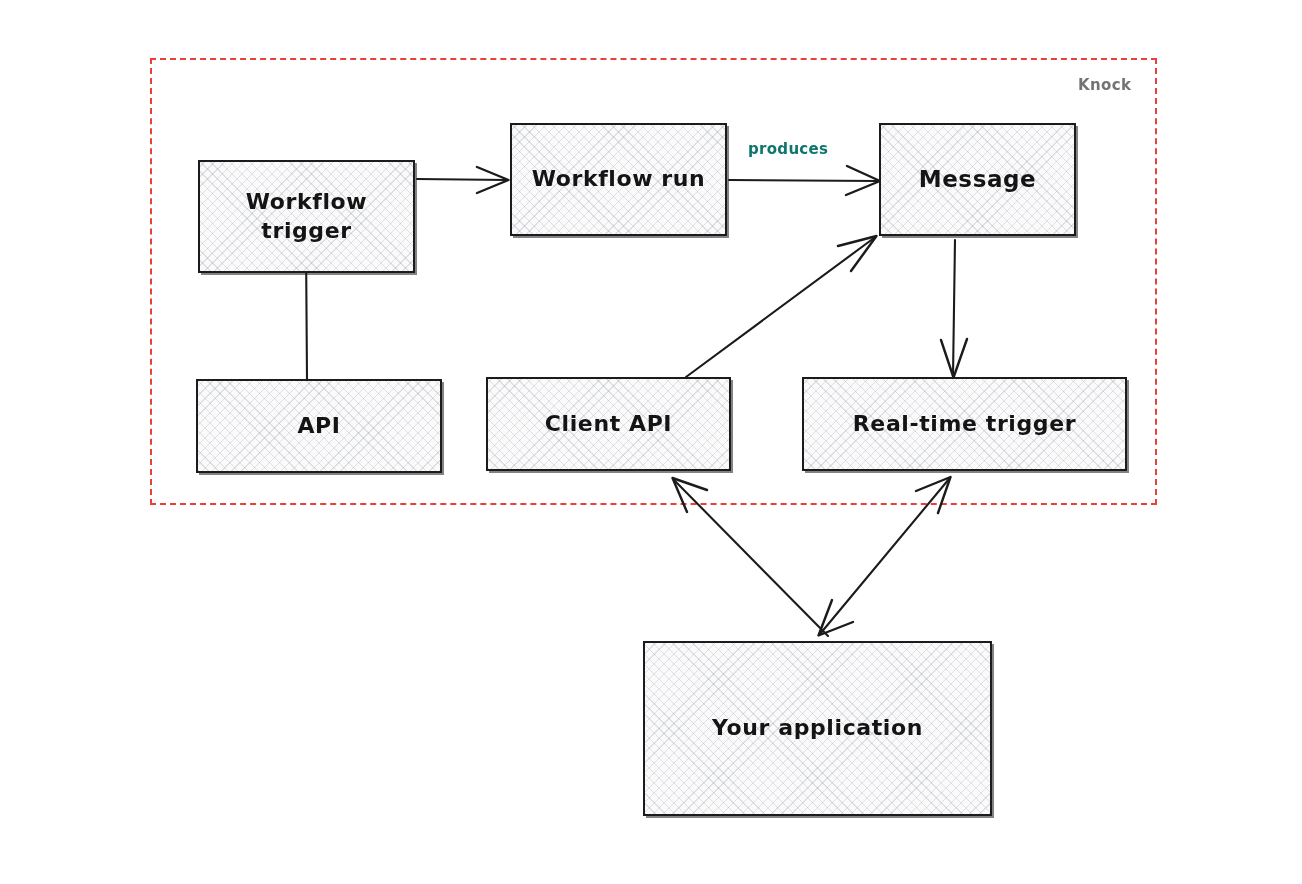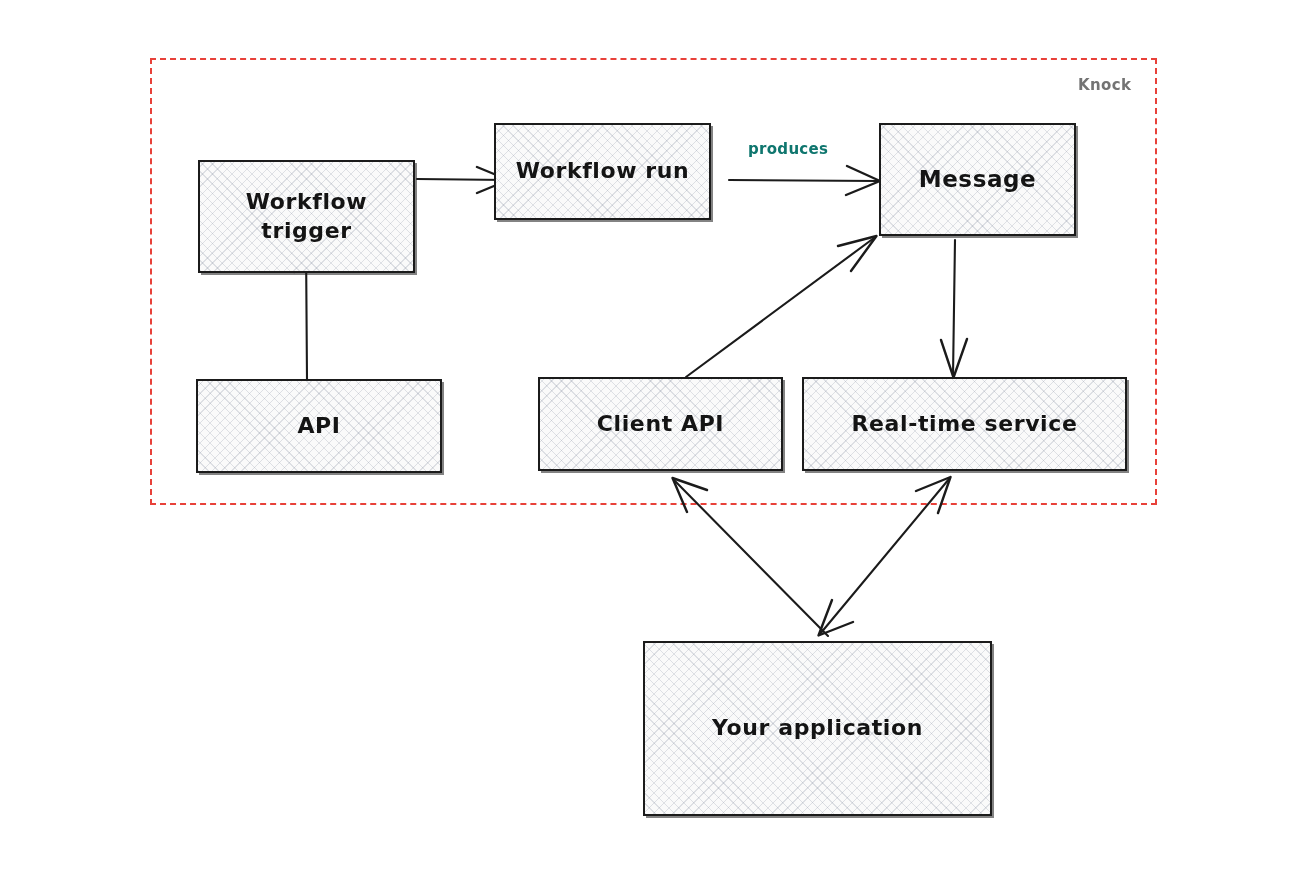--- a/index.html
+++ b/index.html
@@ -148,37 +148,37 @@
     </g>
   </svg>
 
   <div class="edge-label" style="left:748px; top:140px;">produces</div>
 
   <div class="node" style="left:198px; top:123px; width:217px; height:113px;margin-top:37px;">
     <span class="node-label fs-22">Workflow
 trigger</span>
   </div>
 
-  <div class="node" style="left:494px; top:123px; width:217px; height:97px;">
+  <div class="node" style="left:510px; top:123px; width:217px; height:113px;">
     <span class="node-label fs-22">Workflow run</span>
   </div>
 
   <div class="node" style="left:879px; top:123px; width:197px; height:113px;">
     <span class="node-label fs-23">Message</span>
   </div>
 
   <div class="node" style="left:196px; top:379px; width:246px; height:94px;">
     <span class="node-label fs-22">API</span>
   </div>
 
-  <div class="node" style="left:538px; top:377px; width:245px; height:94px;">
+  <div class="node" style="left:486px; top:377px; width:245px; height:94px;">
     <span class="node-label fs-22">Client API</span>
   </div>
 
   <div class="node" style="left:802px; top:377px; width:325px; height:94px;">
-    <span class="node-label fs-22">Real-time service</span>
+    <span class="node-label fs-22">Real-time trigger</span>
   </div>
 
   <div class="node" style="left:643px; top:641px; width:349px; height:175px;">
     <span class="node-label fs-22">Your application</span>
   </div>
 
 </div>
 
 </body></html>

